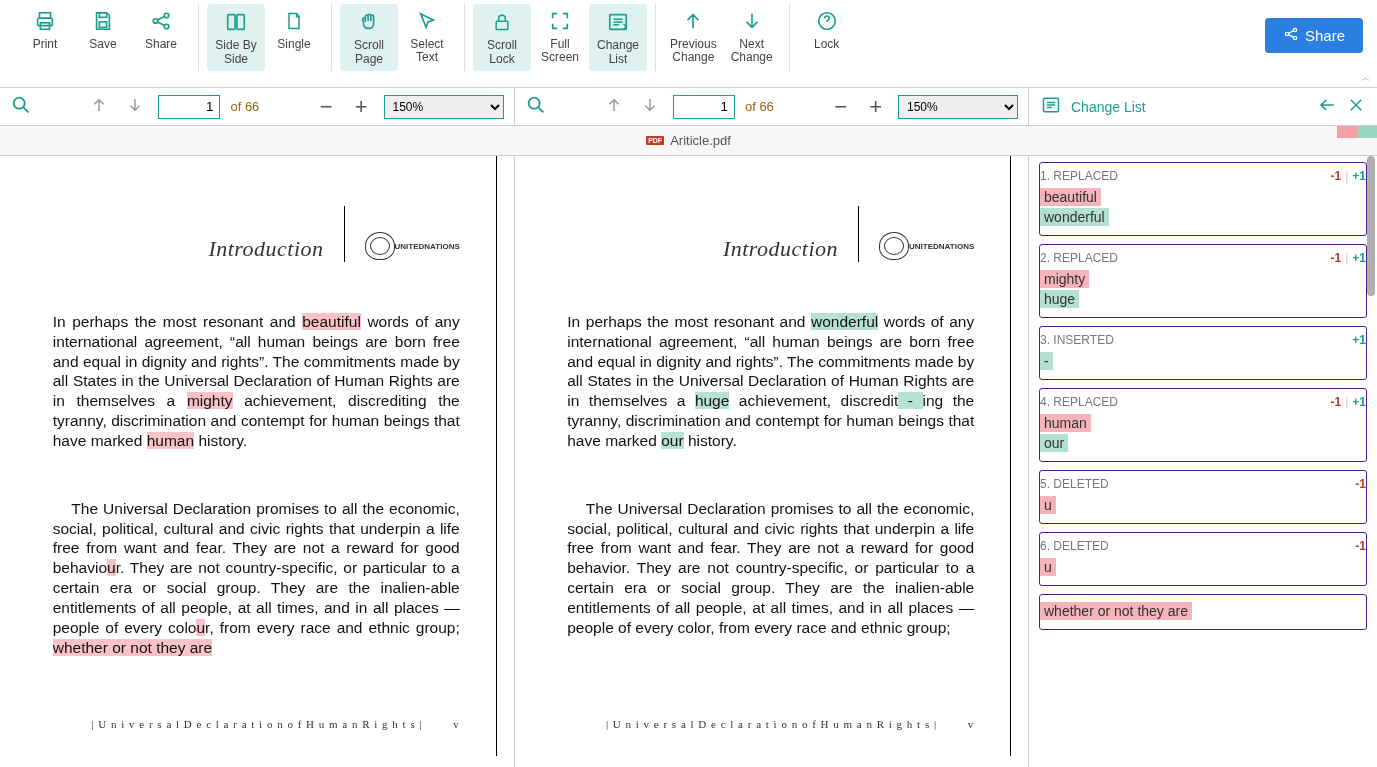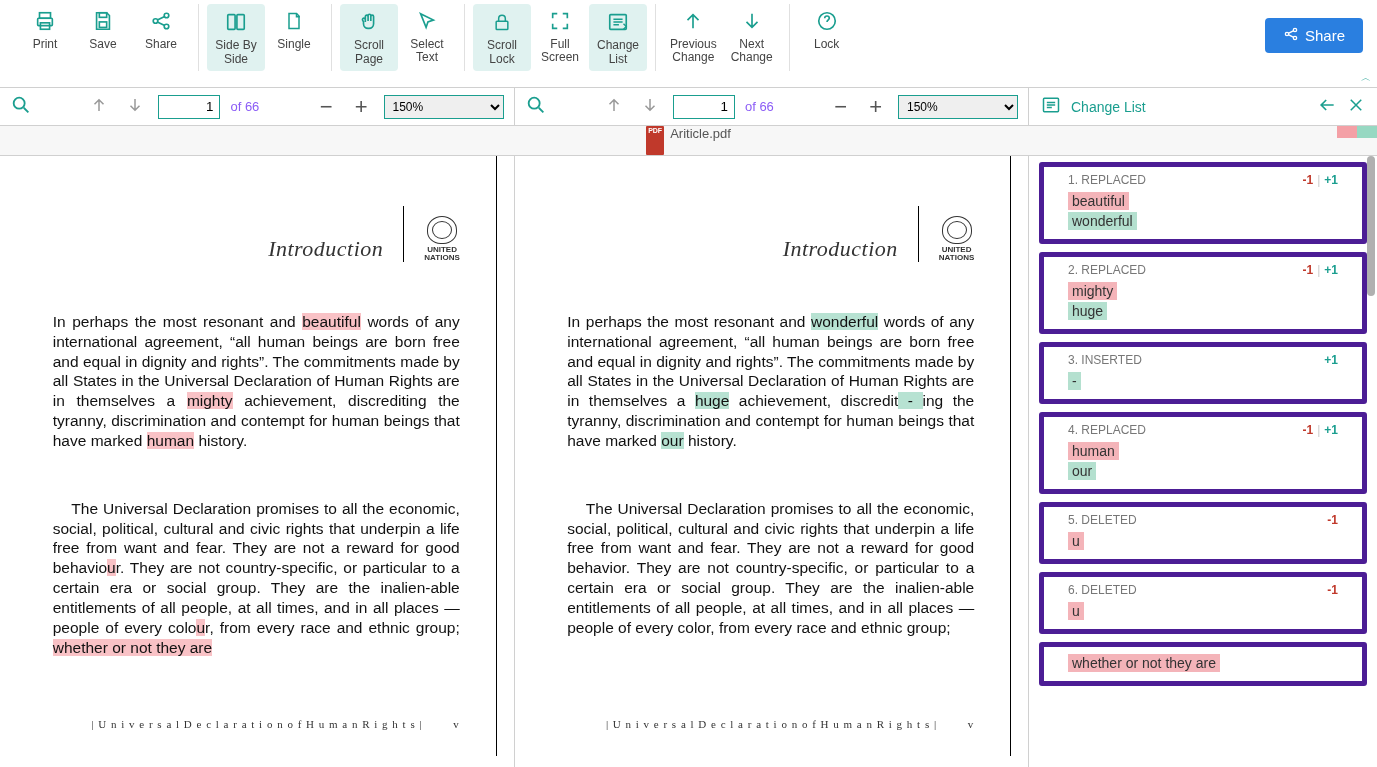--- a/index.html
+++ b/index.html
@@ -17,60 +17,60 @@
   .share-btn { position: absolute; right: 14px; top: 18px; background: #2a7fe0; color: #fff; border: none; border-radius: 4px; padding: 8px 18px; font-size: 15px; cursor: pointer; display: flex; align-items: center; gap: 6px; }
   .collapse-caret { position: absolute; right: 6px; bottom: 2px; color: #1a9e8f; cursor: pointer; font-size: 10px; }
 
   
   .navrow { display: flex; height: 38px; border-bottom: 1px solid #d0d0d0; }
   .navpane { flex: 1; display: flex; align-items: center; padding: 0 10px; gap: 10px; border-right: 1px solid #d0d0d0; }
   .navpane:last-child { border-right: none; }
   .search-ico { color: #1a9e8f; cursor: pointer; }
   .arrow-btn { color: #999; cursor: pointer; padding: 0 4px; }
   .page-input { width: 62px; height: 24px; border: 1px solid #1a9e8f; text-align: right; padding: 0 6px; }
-  .page-total { color: #8b5cf6; }
+  .page-total { color: #a16207; }
   .spacer { flex: 1; }
   .zoom-select { width: 120px; height: 24px; border: 1px solid #1a9e8f; padding: 0 4px; font-size: 12px; }
   .zoom-btn { font-size: 22px; color: #555; cursor: pointer; padding: 0 6px; line-height: 1; user-select: none; }
 
   .change-list-pane { width: 348px; display: flex; align-items: center; padding: 0 12px; gap: 10px; color: #1a9e8f; }
   .change-list-pane .title { flex: 1; font-size: 14px; }
   .cl-icon { cursor: pointer; }
 
   
   .tabrow { display: flex; height: 30px; }
-  .tab-half { flex: 1; display: flex; justify-content: center; border-right: 1px solid #d0d0d0; background: #f7f7f7; border-bottom: 1px solid #d0d0d0; position: relative; gap: 6px; font-size: 13px; color: #555; }
+  .tab-half { flex: 1; display: flex; align-items: center; justify-content: center; border-right: 1px solid #d0d0d0; background: #f7f7f7; border-bottom: 1px solid #d0d0d0; position: relative; gap: 6px; font-size: 13px; color: #555; }
   .tab-half:last-of-type { border-right: none; }
   .minimap { position: absolute; right: 0; top: 0; height: 100%; display: flex; }
   .minimap span { width: 20px; height: 12px; }
   .pdf-badge { background: #c0392b; color: #fff; font-size: 7px; padding: 1px 2px; border-radius: 1px; font-weight: bold; }
   .tab-cl { width: 348px; background: #fff; border-bottom: 1px solid #d0d0d0; padding: 3px 8px; }
   .filter-select { width: 100%; height: 22px; border: 1px solid #999; font-size: 12px; padding: 0 4px; }
 
   
   .main { flex: 1; display: flex; overflow: hidden; }
   .doc-pane { flex: 1; overflow: auto; border-right: 1px solid #d0d0d0; background: #fff; }
   .doc-pane:last-of-type { border-right: none; }
   .page { margin: 0 auto; width: 480px; padding: 50px 36px 20px; position: relative; min-height: 600px; }
   .page .hdr { display: flex; align-items: flex-end; justify-content: flex-end; gap: 20px; margin-bottom: 50px; border-bottom: 0; position: relative; }
   .page .hdr .intro { font-family: Georgia, serif; font-size: 22px; font-style: italic; letter-spacing: 0.5px; }
   .page .hdr .divider { width: 1px; height: 56px; background: #000; }
-  .un-block { display: flex; flex-direction: column; align-items: center; font-size: 8px; line-height: 1; font-weight: bold; }
+  .un-block { display: flex; flex-direction: row; align-items: center; font-size: 8px; line-height: 1; font-weight: bold; }
   .un-logo { width: 30px; height: 28px; border: 1.5px solid #333; border-radius: 50% 50% 45% 45%; position: relative; margin-bottom: 2px; }
   .un-logo::before { content: ""; position: absolute; inset: 4px; border: 1px solid #333; border-radius: 50%; }
   .body-text { font-size: 15.5px; line-height: 1.28; color: #111; text-align: justify; font-family: Arial, Helvetica, sans-serif; }
   .body-text p { margin-bottom: 12px; margin-top: 48px; }
   .hl-del { background: #f9c2c6; }
   .hl-ins { background: #b7e2d2; }
   .footer-line { position: absolute; bottom: 26px; left: 44px; right: 36px; display: flex; justify-content: space-between; font-family: Georgia, serif; font-size: 11px; letter-spacing: 1px; color: #333; }
 
   
   .cl-body { width: 348px; overflow: auto; padding: 6px 10px; background: #fff; position: relative; }
   .cl-body::after { content:""; position:absolute; top:0; right:2px; width:8px; height:140px; background:#b0b0b0; border-radius:4px; }
-  .change-card { border: 5px solid #4c1d95; border-radius: 3px; padding: 6px 24px 8px; margin-bottom: 8px; background: #fff; }
+  .change-card { border: 1px solid #4c1d95; border-radius: 3px; padding: 6px 0 8px; margin-bottom: 8px; background: #fff; }
   .card-head { display: flex; align-items: center; font-size: 12px; color: #777; margin-bottom: 4px; }
   .card-head .idx { flex: 1; }
   .neg { color: #c0392b; font-weight: 600; }
   .pos { color: #1a9e8f; font-weight: 600; }
   .sepv { color: #ccc; margin: 0 4px; }
   .chip { display: inline-block; padding: 1px 4px; margin: 1px 0; font-size: 14px; }
   .chip.del { background: #f4b4b9; }
   .chip.ins { background: #b4e0cf; }
 </style>
 </head>

